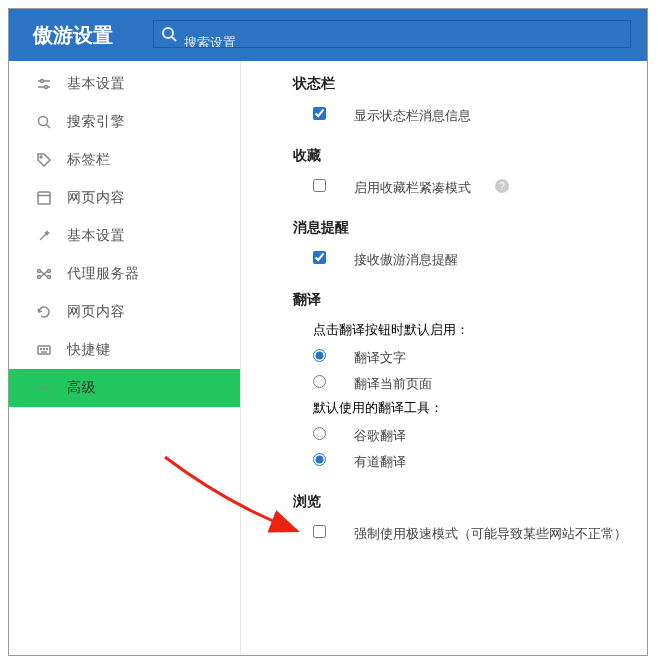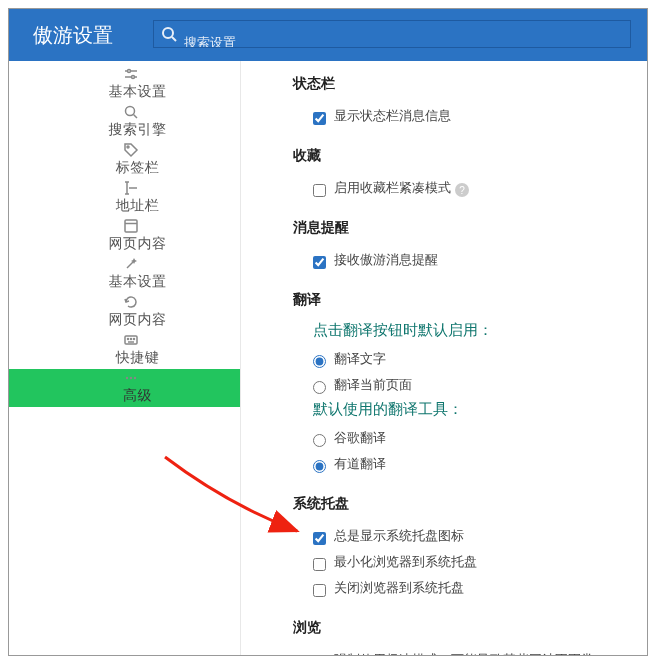--- a/index.html
+++ b/index.html
@@ -29,21 +29,21 @@
     .topbar {
       background: #2b73c3;
       color: #fff;
       height: 52px;
       display: flex;
       align-items: center;
       padding: 0 16px 0 24px;
     }
     .topbar .title {
       font-size: 20px;
-      font-weight: 400;
+      font-weight: 700;
       margin-right: 40px;
       white-space: nowrap;
     }
     .search-wrap {
       flex: 1;
       position: relative;
     }
     .search-input {
       width: 100%;
       height: 28px;
@@ -75,21 +75,20 @@
       padding-top: 4px;
     }
     .nav-item {
       display: flex;
       align-items: center;
       height: 38px;
       padding-left: 26px;
       color: #555;
       cursor: pointer;
       font-size: 14px;
-      flex-direction: column;
     }
     .nav-item.selected {
       background: #22c55e;
       color: #333;
     }
     .nav-icon {
       width: 18px;
       height: 18px;
       display: inline-flex;
       align-items: center;
@@ -111,40 +110,41 @@
       margin-bottom: 18px;
       margin-left: 28px;
     }
     .section-title {
       font-size: 14px;
       font-weight: bold;
       margin-bottom: 10px;
     }
     .option {
       display: flex;
-      align-items: flex-end;
+      align-items: flex-start;
       padding: 4px 0 4px 20px;
       font-size: 13px;
       color: #444;
+      gap: 20px;
     }
     .option .ctrl {
       margin-right: 8px;
     }
     .option label {
       cursor: pointer;
     }
     input[type="checkbox"], input[type="radio"] {
       width: 13px;
       height: 13px;
       accent-color: #2b73c3;
     }
     .subtext {
       padding: 2px 0 6px 20px;
-      color: #0f766e;
-      font-size: 15px;
+      color: #000000;
+      font-size: 13px;
     }
     .help-icon {
       display: inline-flex;
       width: 14px;
       height: 14px;
       border-radius: 50%;
       background: #ccc;
       color: #fff;
       font-size: 10px;
       align-items: center;
@@ -206,31 +206,20 @@
       <div class="nav-item">
         <span class="nav-icon">
           <svg width="16" height="16" viewBox="0 0 16 16" fill="none" stroke="currentColor" stroke-width="1.5">
             <path d="M2 2 L8 2 L14 8 L8 14 L2 8 Z"></path>
               <circle cx="5" cy="5" r="1"></circle>
           </svg>
         </span>
         <span class="nav-label">标签栏</span>
       </div>
 
-      <div class="nav-item">
-        <span class="nav-icon">
-          <svg width="16" height="16" viewBox="0 0 16 16" fill="none" stroke="currentColor" stroke-width="1.5">
-            <line x1="4" y1="2" x2="4" y2="14"></line>
-              <line x1="2" y1="2" x2="6" y2="2"></line>
-              <line x1="2" y1="14" x2="6" y2="14"></line>
-            <line x1="6" y1="8" x2="14" y2="8"></line>
-          </svg>
-        </span>
-        <span class="nav-label">地址栏</span>
-      </div>
 
       <div class="nav-item">
         <span class="nav-icon">
           <svg width="16" height="16" viewBox="0 0 16 16" fill="none" stroke="currentColor" stroke-width="1.5">
             <rect x="2" y="2" width="12" height="12" rx="1"></rect>
               <line x1="2" y1="5.5" x2="14" y2="5.5"></line>
           </svg>
         </span>
         <span class="nav-label">网页内容</span>
       </div>
@@ -238,20 +227,33 @@
       <div class="nav-item">
         <span class="nav-icon">
           <svg width="16" height="16" viewBox="0 0 16 16" fill="none" stroke="currentColor" stroke-width="1.5">
             <line x1="4" y1="12" x2="12" y2="4"></line>
               <path d="M11 2 L12 4 L14 5 L12 6 L11 8 L10 6 L8 5 L10 4 Z" fill="currentColor" stroke="none"></path>
           </svg>
         </span>
         <span class="nav-label">基本设置</span>
       </div>
 
+      <div class="nav-item">
+        <span class="nav-icon">
+          <svg width="16" height="16" viewBox="0 0 16 16" fill="none" stroke="currentColor" stroke-width="1.5">
+            <circle cx="3" cy="5" r="1.5"></circle>
+              <circle cx="3" cy="11" r="1.5"></circle>
+            <circle cx="13" cy="5" r="1.5"></circle>
+              <circle cx="13" cy="11" r="1.5"></circle>
+            <line x1="4.5" y1="5" x2="11.5" y2="11"></line>
+              <line x1="4.5" y1="11" x2="11.5" y2="5"></line>
+          </svg>
+        </span>
+        <span class="nav-label">代理服务器</span>
+      </div>
 
       <div class="nav-item">
         <span class="nav-icon">
           <svg width="16" height="16" viewBox="0 0 16 16" fill="none" stroke="currentColor" stroke-width="1.5">
             <path d="M3 8 A5 5 0 1 1 5 12"></path>
               <polyline points="2,5 3,8 6,7" fill="none"></polyline>
           </svg>
         </span>
         <span class="nav-label">网页内容</span>
       </div>
@@ -324,35 +326,20 @@
         <div class="option">
           <input type="radio" name="tr-tool" class="ctrl" style="">
           <label>谷歌翻译</label>
         </div>
         <div class="option">
           <input type="radio" name="tr-tool" class="ctrl" checked="" style="">
           <label>有道翻译</label>
         </div>
       </div>
 
-      <div class="section">
-        <div class="section-title">系统托盘</div>
-        <div class="option">
-          <input type="checkbox" class="ctrl" checked="" style="">
-          <label>总是显示系统托盘图标</label>
-        </div>
-        <div class="option">
-          <input type="checkbox" class="ctrl" style="">
-          <label>最小化浏览器到系统托盘</label>
-        </div>
-        <div class="option">
-          <input type="checkbox" class="ctrl" style="">
-          <label>关闭浏览器到系统托盘</label>
-        </div>
-      </div>
 
       <div class="section">
         <div class="section-title">浏览</div>
         <div class="option">
           <input type="checkbox" class="ctrl" style="">
           <label>强制使用极速模式（可能导致某些网站不正常）</label>
         </div>
       </div>
 
     </div>

